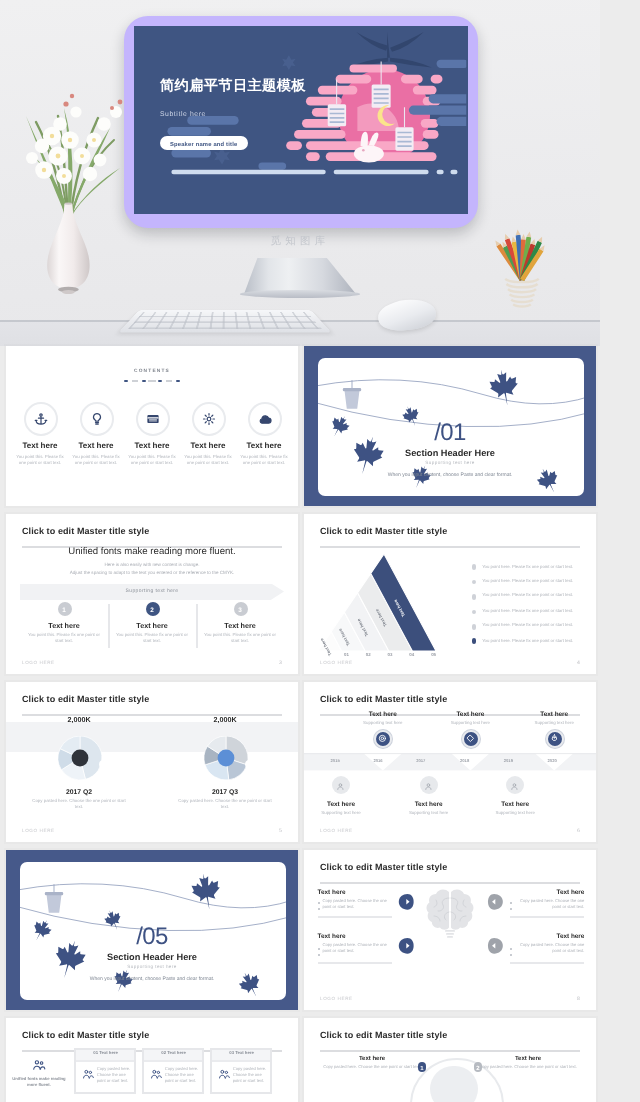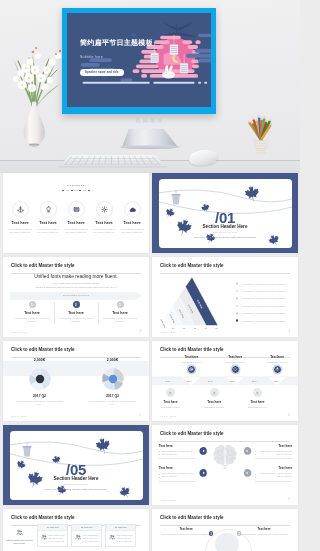--- a/index.html
+++ b/index.html
@@ -7,21 +7,21 @@
 html,body{margin:0;padding:0;}
 body{width:300px;height:551px;background:#ececec;font-family:"Liberation Sans",sans-serif;overflow:hidden;-webkit-font-smoothing:antialiased;}
 .page{position:relative;width:300px;height:551px;overflow:hidden;background:#ececec;}
 
 
 .hero{position:relative;width:300px;height:173px;overflow:hidden;background:#eeeeef;}
 .hero-wall{position:absolute;left:0;top:0;width:300px;height:161px;background:linear-gradient(178deg,#f0f0f1 0%,#ebebed 60%,#e8e8ea 100%);}
 .hero-desk{position:absolute;left:0;top:160px;width:300px;height:13px;background:linear-gradient(180deg,#e3e4e8 0%,#dfe0e4 100%);}
 .hero-deskline{position:absolute;left:0;top:160px;width:300px;height:.7px;background:rgba(168,172,180,.5);}
 
-.monitor{position:absolute;left:62px;top:8px;width:154px;height:106px;background:#0ea5e9;border-radius:0;padding:5px 5px 7px 5px;box-shadow:0 3px 7px rgba(20,22,30,.22);}
+.monitor{position:absolute;left:62px;top:8px;width:177px;height:106px;background:#c4b5fd;border-radius:12px;padding:5px 5px 7px 5px;box-shadow:0 3px 7px rgba(20,22,30,.22);}
 .screen{position:relative;width:100%;height:100%;background:#3f5582;overflow:hidden;}
 .hero-art{position:absolute;inset:0;width:100%;height:100%;}
 .scr-text{position:absolute;left:13px;top:27px;width:100px;}
 .scr-title{font-size:7.1px;font-weight:700;color:#fff;letter-spacing:.2px;line-height:1;white-space:nowrap;}
 .scr-sub{margin-top:8px;font-size:3.4px;color:#ccd4e6;letter-spacing:.3px;}
 .scr-btn{margin-top:9px;display:inline-block;padding:1.6px 5px;border-radius:8px;background:#fff;color:#3f5582;font-size:2.9px;font-weight:700;letter-spacing:.1px;}
 .mon-neck{position:absolute;left:122px;top:129px;width:56px;height:18px;background:linear-gradient(90deg,#b9bec7 0%,#e2e5e9 22%,#eef0f2 40%,#d6d9df 70%,#aeb3bd 100%);clip-path:polygon(12% 0,74% 0,100% 100%,0 100%);}
 .mon-base{position:absolute;left:120px;top:145px;width:60px;height:3.5px;border-radius:50%/55%;background:linear-gradient(180deg,#d9dce1,#b8bcc5);}
 .watermark{position:absolute;left:0;top:117px;width:300px;text-align:center;font-size:5.2px;color:#c3c6cc;letter-spacing:2.2px;}
 
@@ -115,21 +115,21 @@
 .p-axis span{font-size:2.2px;color:#9a9ea6;font-weight:700;}
 .p-list{position:absolute;left:83.9px;top:23px;width:56px;}
 .p-li{display:flex;align-items:center;gap:2.6px;height:7.4px;}
 .p-li i{width:2.6px;height:2.6px;border-radius:50%;border:.45px solid #cfd2d8;flex:0 0 2.6px;background:#fff;}
 .p-li.on i{background:#3c4f7c;border-color:#3c4f7c;}
 .p-li span{font-size:2.15px;color:#aeb2b9;white-space:nowrap;}
 
 
 .sec{position:absolute;inset:0;background:#46598a;}
 .sec-inner{position:absolute;left:6.5px;top:5.5px;right:6.5px;bottom:5px;background:#fff;border-radius:3.5px;overflow:hidden;}
-.sec-num{position:absolute;left:0;top:31px;width:100%;text-align:center;font-size:15px;font-weight:700;color:#3e5283;letter-spacing:-.3px;line-height:1;}
+.sec-num{position:absolute;left:0;top:31px;width:100%;text-align:center;font-size:12px;font-weight:400;color:#3e5283;letter-spacing:-.3px;line-height:1;}
 .sec-h{position:absolute;left:0;top:45.5px;width:100%;text-align:center;font-size:4.6px;font-weight:700;color:#2b2b2b;}
 .sec-s{position:absolute;left:0;top:52px;width:100%;text-align:center;font-size:2.3px;color:#b5b8be;letter-spacing:.2px;}
 .sec-d{position:absolute;left:0;top:57.5px;width:100%;text-align:center;font-size:2.5px;color:#7f8793;}
 
 
 .c-kick{position:absolute;left:0;top:11px;width:100%;text-align:center;font-size:2.4px;font-weight:700;letter-spacing:.6px;color:#7e838c;}
 .c-dots{position:absolute;left:0;top:16.5px;width:100%;display:flex;justify-content:center;align-items:center;gap:1.6px;}
 .c-dots i{width:1.8px;height:1.8px;border-radius:50%;background:#3f5582;display:block;}
 .c-dots b{width:3.5px;height:.5px;background:#ced1d6;display:block;}
 .c-items{position:absolute;left:3px;top:28px;width:140px;display:flex;}

